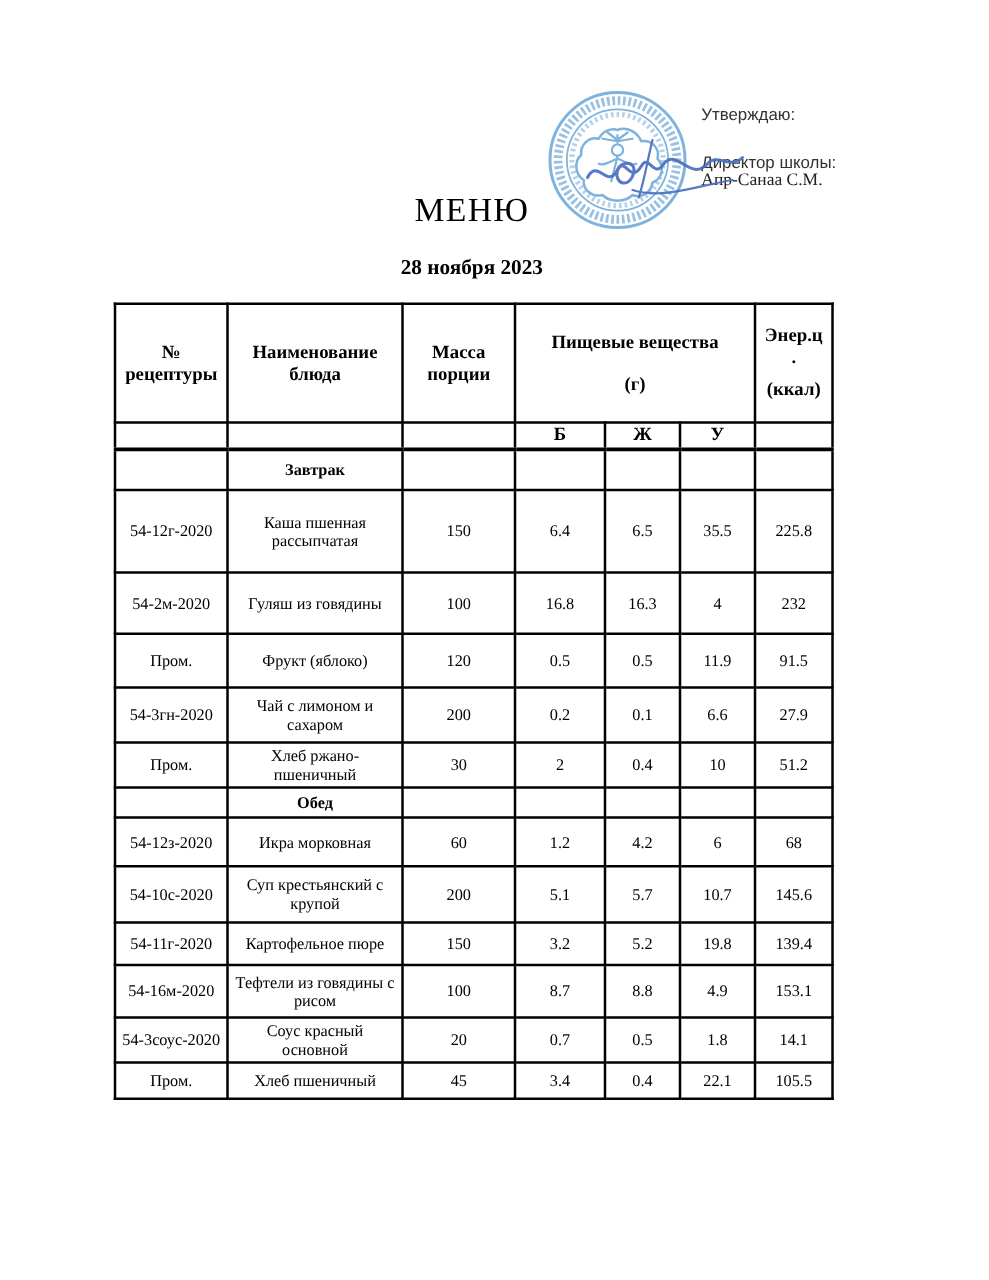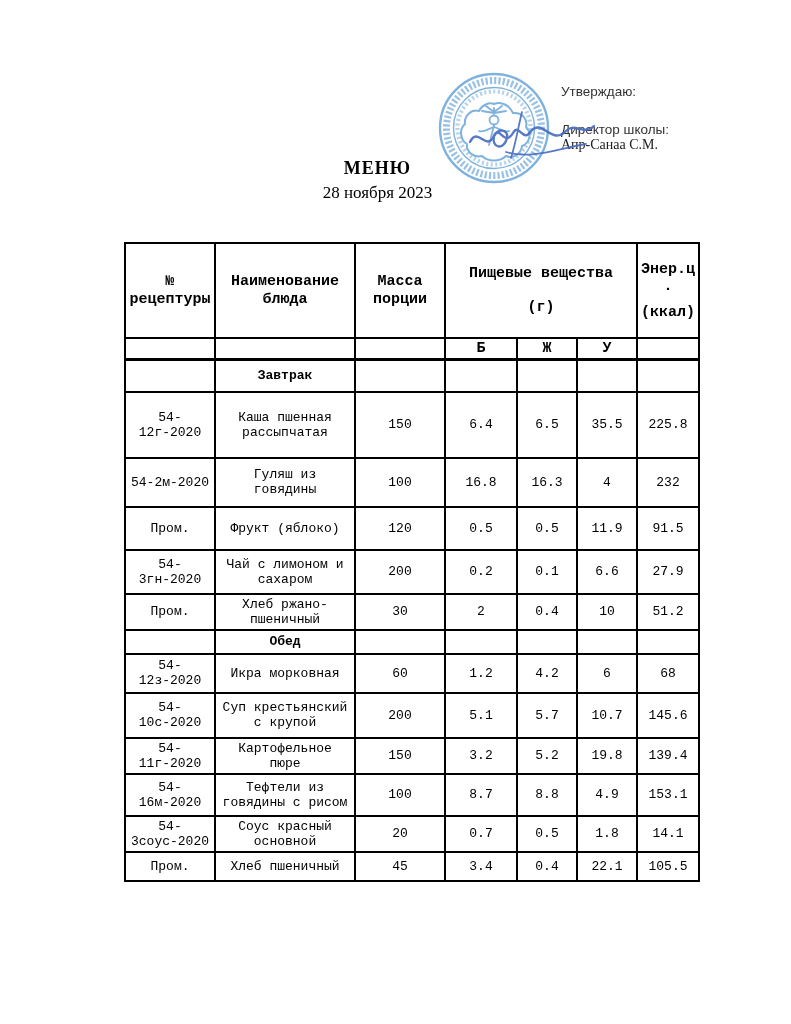--- a/index.html
+++ b/index.html
@@ -28,32 +28,31 @@
 
   
   .seal { position:absolute; left:436px; top:68px; width:168px; height:124px; z-index:1; }
 
   
   .title-block {
     position:absolute; left:91px; top:154px; width:573px;
     text-align:center;
   }
   .title-block .main-title {
-    font-size:18px; font-weight:bold; letter-spacing:1px; line-height:28px;
+    font-size:27px; font-weight:normal; letter-spacing:1px; line-height:28px;
   }
   .title-block .date-line {
-    font-size:17px; font-weight:normal; margin-top:1px;
+    font-size:17px; font-weight:bold; margin-top:22px;
   }
 
   
   table.menu {
     position:absolute; left:91px; top:242px; width:574px;
     border-collapse:collapse; table-layout:fixed;
-    font-family:Liberation Mono, monospace;
-    margin-left:33px;
+    font-family:Liberation Serif, serif;
   }
   table.menu td {
     border:2px solid #000;
     text-align:center; vertical-align:middle;
     font-size:13px; line-height:15px;
     padding:2px 3px; overflow:hidden;
   }
   tr.hdr1 td { font-weight:bold; font-size:15px; line-height:18px; }
   tr.hdr2 td { font-weight:bold; font-size:15px; border-bottom-width:3px; }
   td.nutrients-head .unit { margin-top:16px; }

